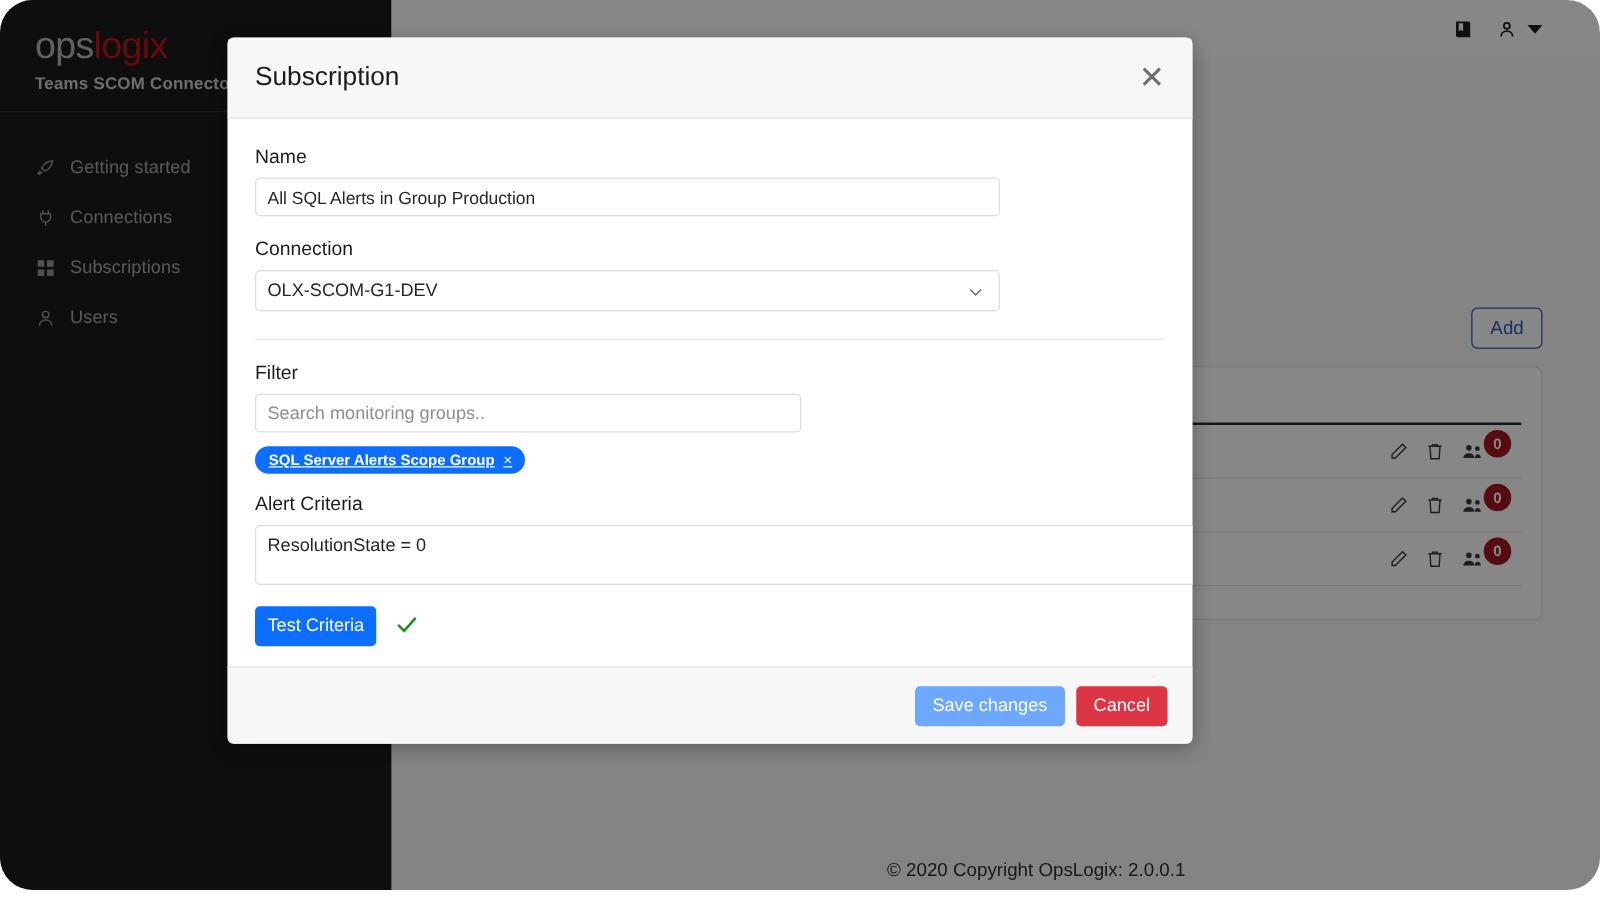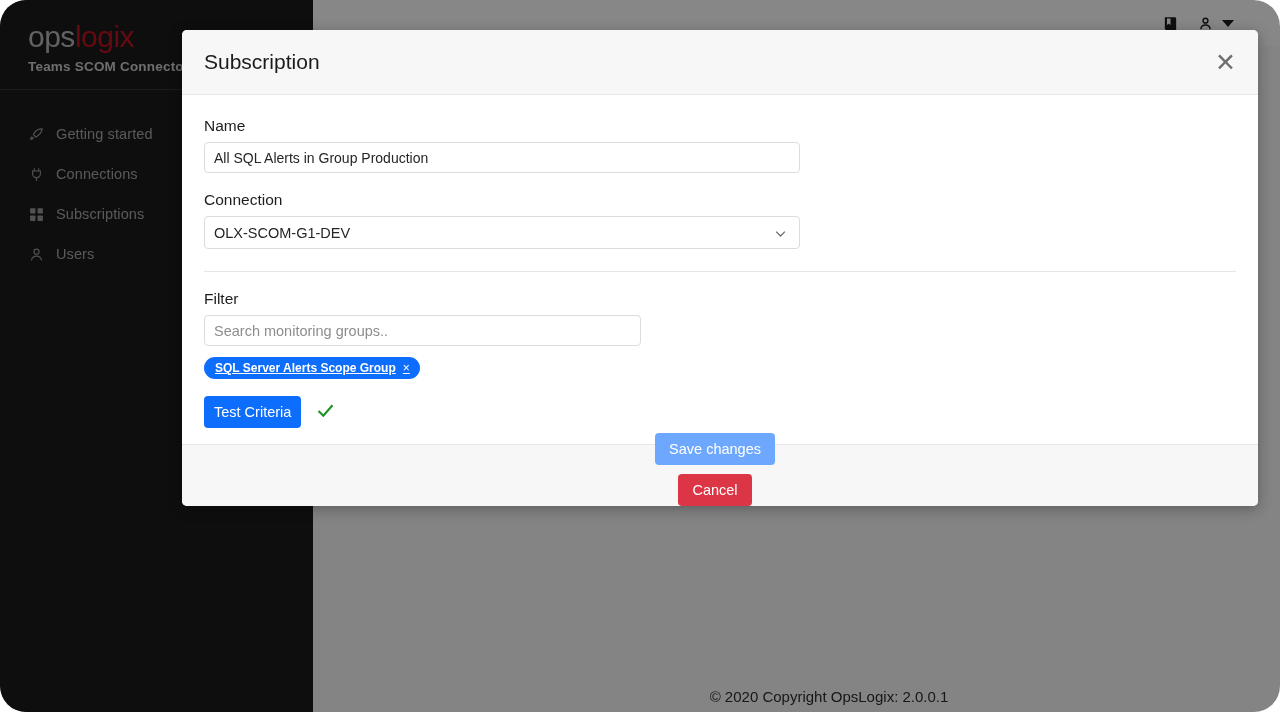--- a/index.html
+++ b/index.html
@@ -177,21 +177,21 @@
     left: 0; top: 0;
     width: 1280px; height: 712px;
     background: rgba(0,0,0,0.47);
     border-radius: 26px;
   }
 
   
   .modal {
     position: absolute;
     left: 182px; top: 30px;
-    width: 1076px;
+    width: 772px;
     background: #ffffff;
     border-radius: 5px;
     box-shadow: 0 3px 14px rgba(0,0,0,0.30);
     overflow: hidden;
   }
   .modal-header {
     background: #f7f7f7;
     border-bottom: 1px solid #e6e6e6;
     height: 65px;
     display: flex;
@@ -325,22 +325,21 @@
   .check-ok { color: #1f9126; font-size: 21px; line-height: 1; }
 
   .modal-footer {
     background: #f7f7f7;
     border-top: 1px solid #e6e6e6;
     height: 62px;
     display: flex;
     align-items: center;
     justify-content: flex-end;
     gap: 9px;
-    padding-right: 10px;
-    flex-direction: column;
+    padding-right: 20px;
   }
   .btn-save {
     background: #6ea8fe;
     color: #ffffff;
     border: none;
     border-radius: 4px;
     font-size: 14.5px;
     padding: 8px 14px;
     cursor: pointer;
     font-family: "Liberation Sans", sans-serif;
@@ -576,20 +575,24 @@
           <label class="field-label">Filter</label>
           <input class="search-input" type="text" placeholder="Search monitoring groups.." style="">
           <div class="tag-row">
             <span class="tag">
               <span>SQL Server Alerts Scope Group</span>
               <span class="tag-x">×</span>
             </span>
           </div>
         </div>
 
+        <div>
+          <label class="field-label">Alert Criteria</label>
+          <textarea class="criteria-area" style="">ResolutionState = 0</textarea>
+        </div>
 
         <div class="test-row">
           <button class="test-btn">Test Criteria</button>
           <span class="check-ok">
             <svg width="21" height="21" viewBox="0 0 24 24" fill="none" stroke="currentColor" stroke-width="2.4">
               <path d="M4 12.5l5.5 5.5L20 6"></path>
             </svg>
           </span>
         </div>
       </div>

